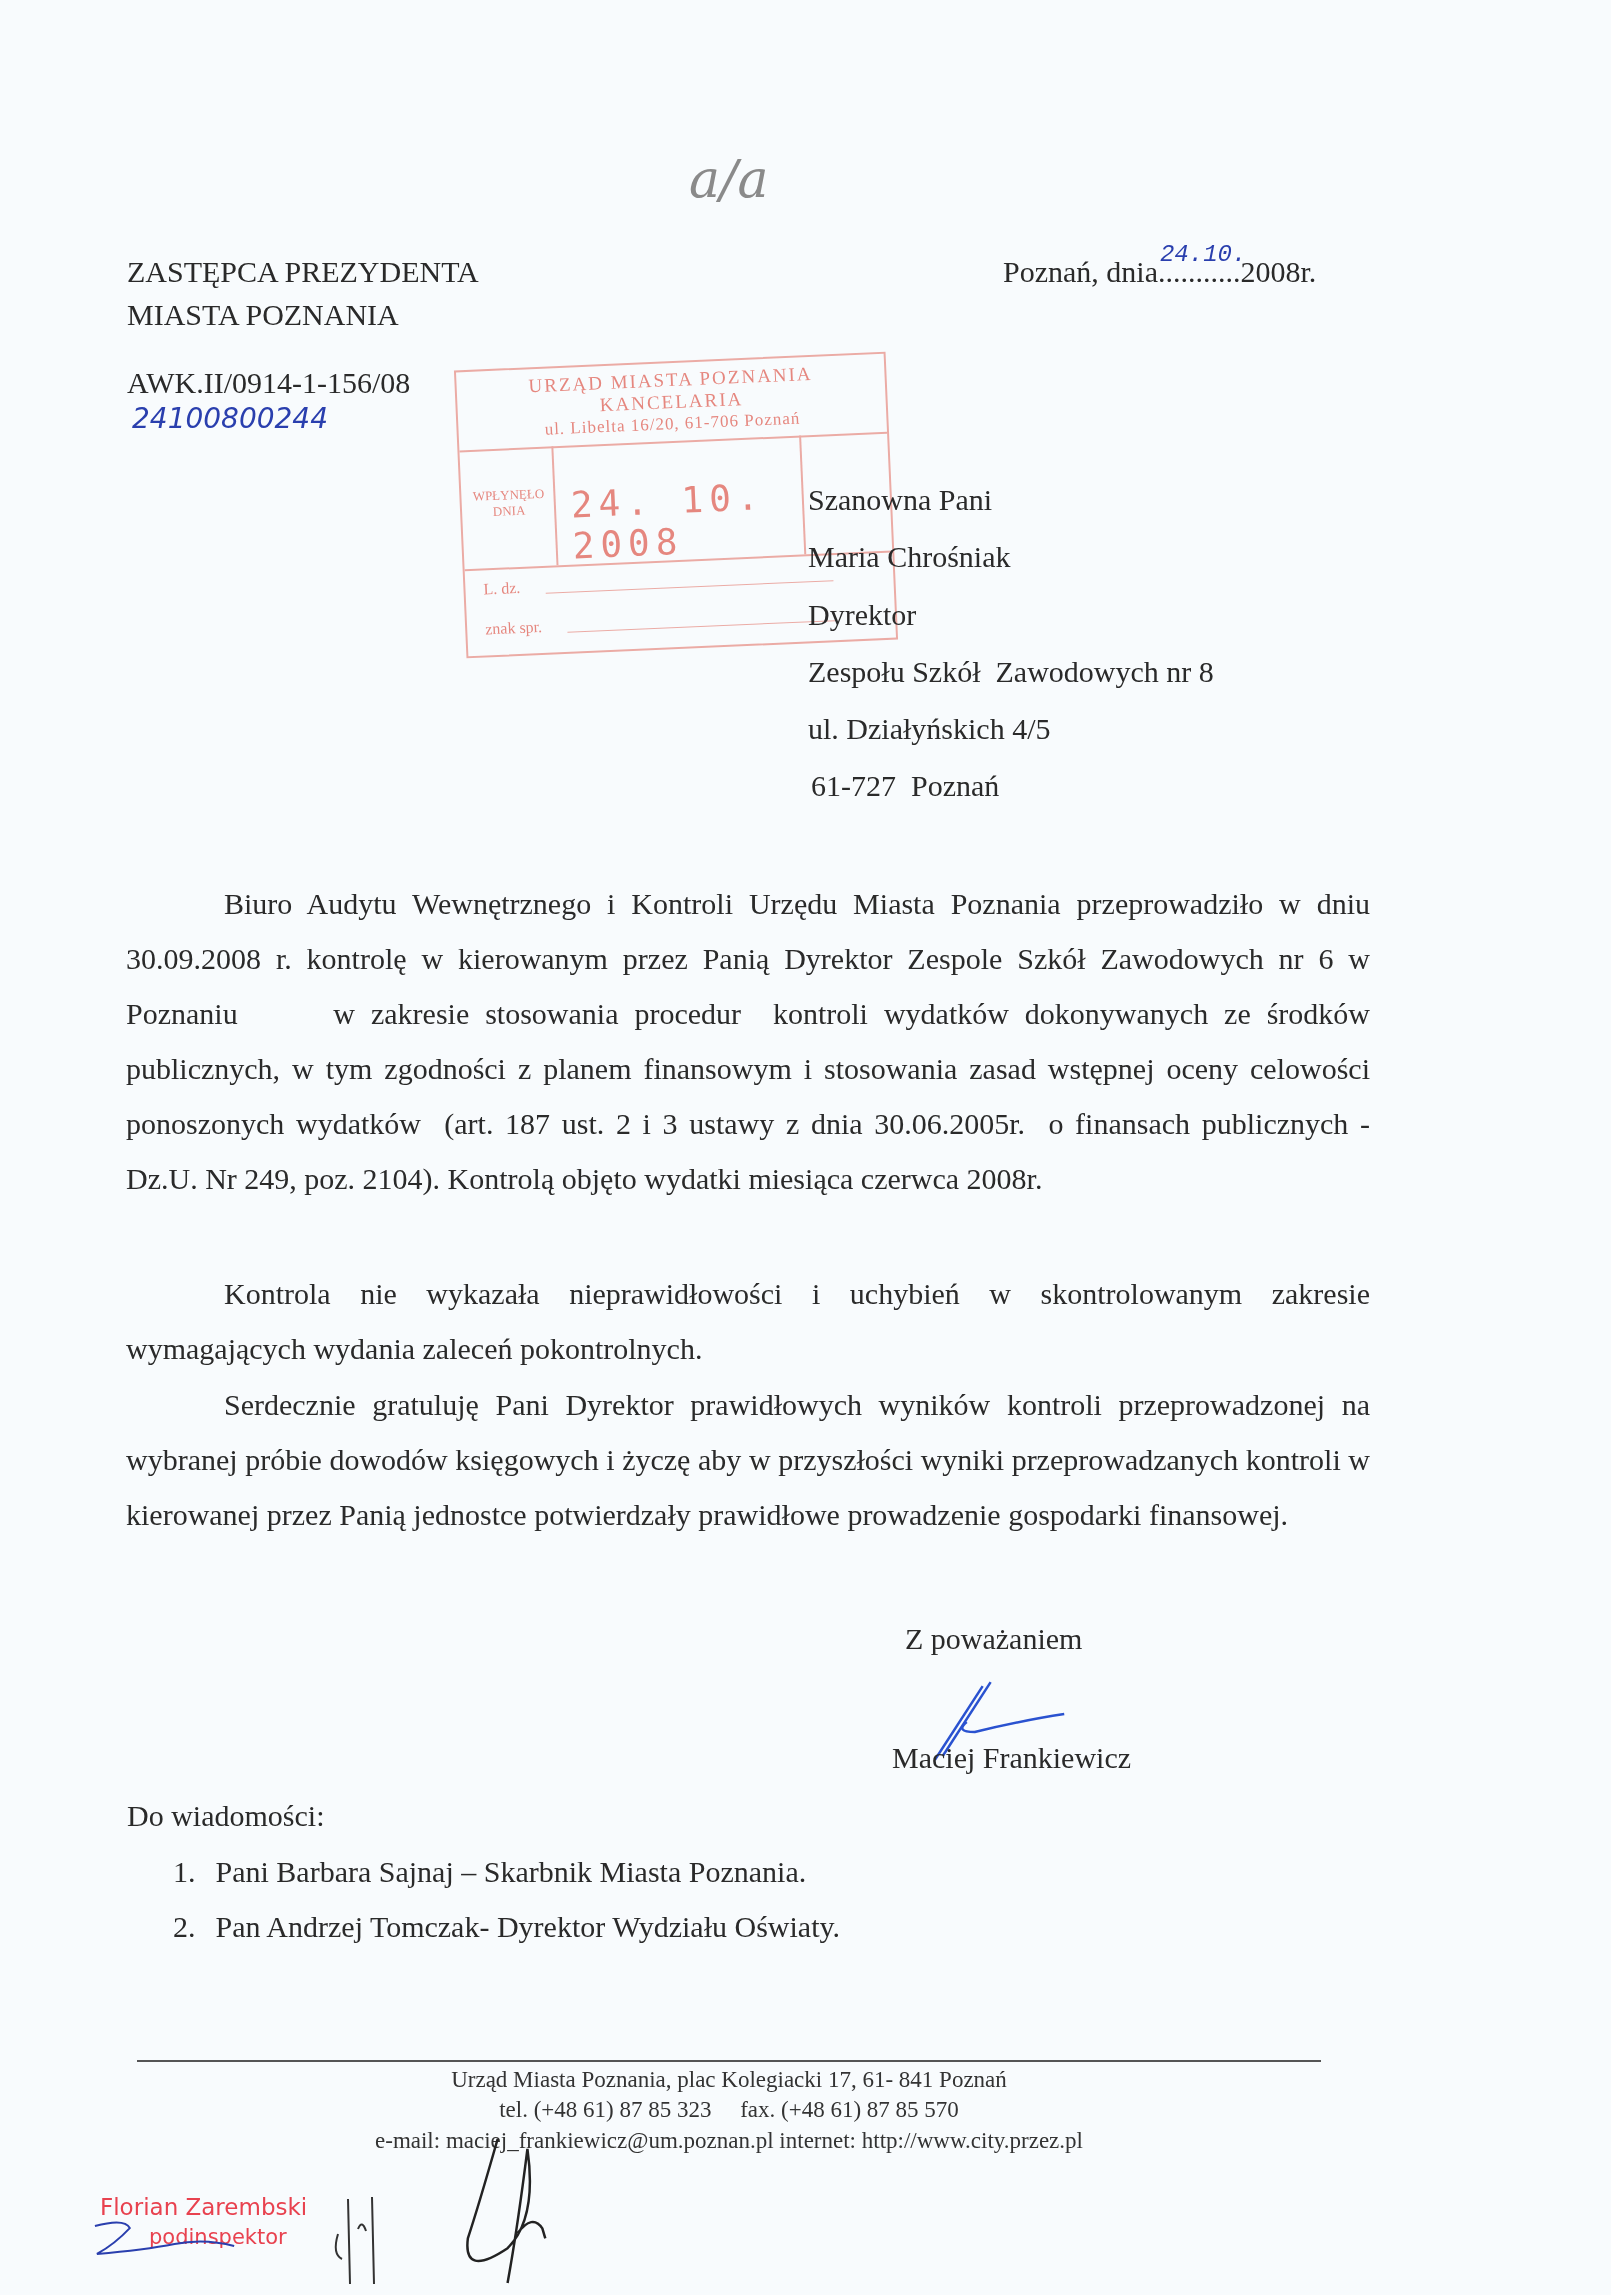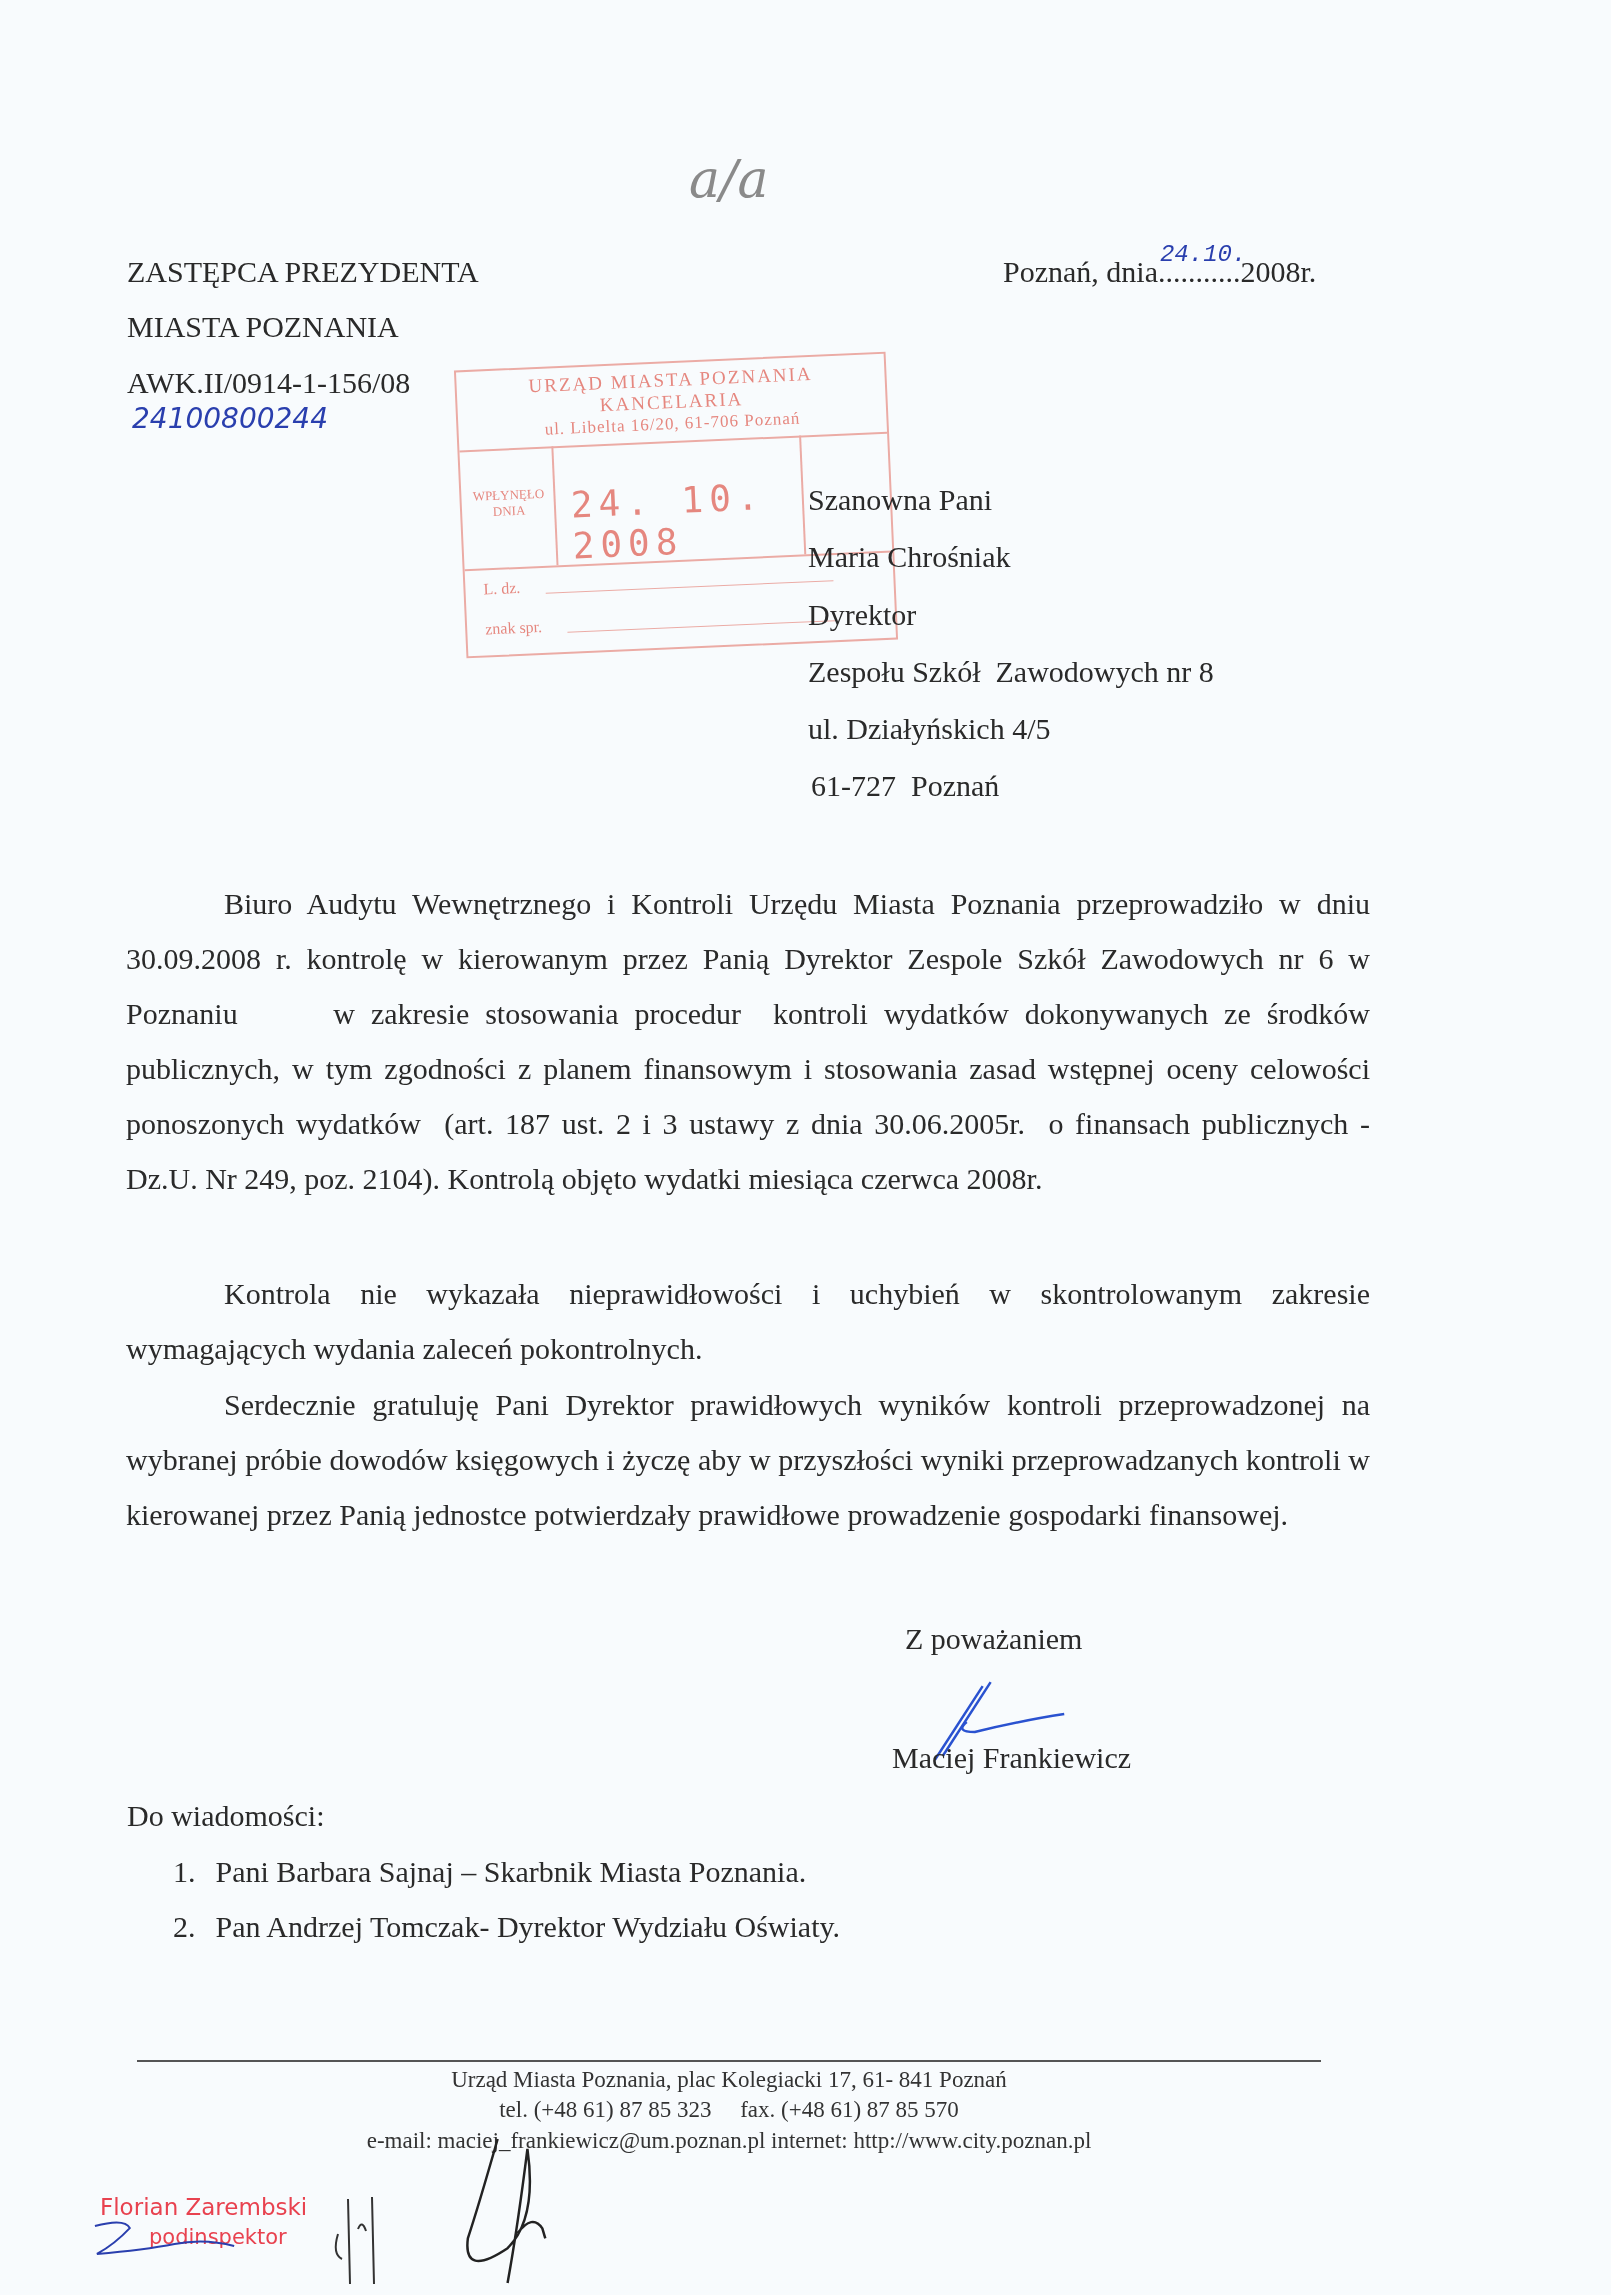--- a/index.html
+++ b/index.html
@@ -32,21 +32,21 @@
   .footer-line { position: absolute; left: 137px; top: 2060px; width: 1184px; border-top: 2px solid #555; }
   .footer { position: absolute; left: 137px; width: 1184px; text-align: center; font-size: 23px; line-height: 31px; color: #333; }
   .red-stamp { color: #e8424f; font-family: "DejaVu Sans", sans-serif; font-size: 23px; }
 </style>
 </head>
 <body>
 
 <div class="abs pencil" style="left:689px; top:149px; font-size:52px;">a/a</div>
 
 <div class="abs t" style="left:127px; top:257px;">ZASTĘPCA  PREZYDENTA</div>
-<div class="abs t" style="left:127px; top:312px;">MIASTA  POZNANIA</div>
+<div class="abs t" style="left:127px; top:300px;">MIASTA  POZNANIA</div>
 <div class="abs t" style="left:127px; top:368px;">AWK.II/0914-1-156/08</div>
 <div class="abs hw-blue" style="left:132px; top:402px; font-size:28px;">24100800244</div>
 
 <div class="abs t" style="left:1003px; top:257px;">
   <span>Poznań, dnia</span><span style="position:relative;"><span>...........</span><span class="hw-blue" style="position:absolute; left:2px; top:-12px; font-size:24px;font-family:Liberation Mono, monospace;">24.10.</span></span><span>2008r.</span>
 </div>
 
 <div class="stamp">
   <div class="hdr">
     <div>URZĄD MIASTA POZNANIA</div>
@@ -86,21 +86,21 @@
 <div class="abs t" style="left:173px; top:1857px;">
   <span>1.</span><span style="display:inline-block; width:20px;"></span><span>Pani Barbara Sajnaj – Skarbnik Miasta Poznania.</span>
 </div>
 <div class="abs t" style="left:173px; top:1912px;">
   <span>2.</span><span style="display:inline-block; width:20px;"></span><span>Pan Andrzej Tomczak- Dyrektor Wydziału Oświaty.</span>
 </div>
 
 <div class="footer-line"></div>
 <div class="footer" style="top:2064px;">Urząd Miasta Poznania, plac Kolegiacki 17, 61- 841 Poznań</div>
 <div class="footer" style="top:2094px; white-space:pre;">tel. (+48 61) 87 85 323     fax. (+48 61) 87 85 570</div>
-<div class="footer" style="top:2125px;">e-mail: maciej_frankiewicz@um.poznan.pl  internet: http://www.city.poznan.pl</div>
+<div class="footer" style="top:2125px;">e-mail: maciej_frankiewicz@um.poznan.pl  internet: http://www.city.przez.pl</div>
 
 <div class="abs red-stamp" style="left:100px; top:2194px;">Florian Zarembski</div>
 <div class="abs red-stamp" style="left:149px; top:2225px; font-size:21px;">podinspektor</div>
 <svg class="abs" style="left:85px; top:2214px;" width="179" height="50" viewBox="0 0 180 50">
   <path d="M10 12 Q40 4 45 14 Q30 30 12 40 Q60 36 90 30 Q120 24 150 32" stroke="#2a3fae" stroke-width="2" fill="none"></path>
 </svg>
 <svg class="abs" style="left:328px; top:2189px;" width="60" height="100" viewBox="0 0 60 100">
   <path d="M20 10 L22 95 M10 45 Q4 65 14 70 M30 40 Q34 30 38 42 M44 8 L46 95" stroke="#333" stroke-width="2" fill="none"></path>
 </svg>
 <svg class="abs" style="left:448px; top:2129px;" width="139" height="159" viewBox="0 0 140 160">

